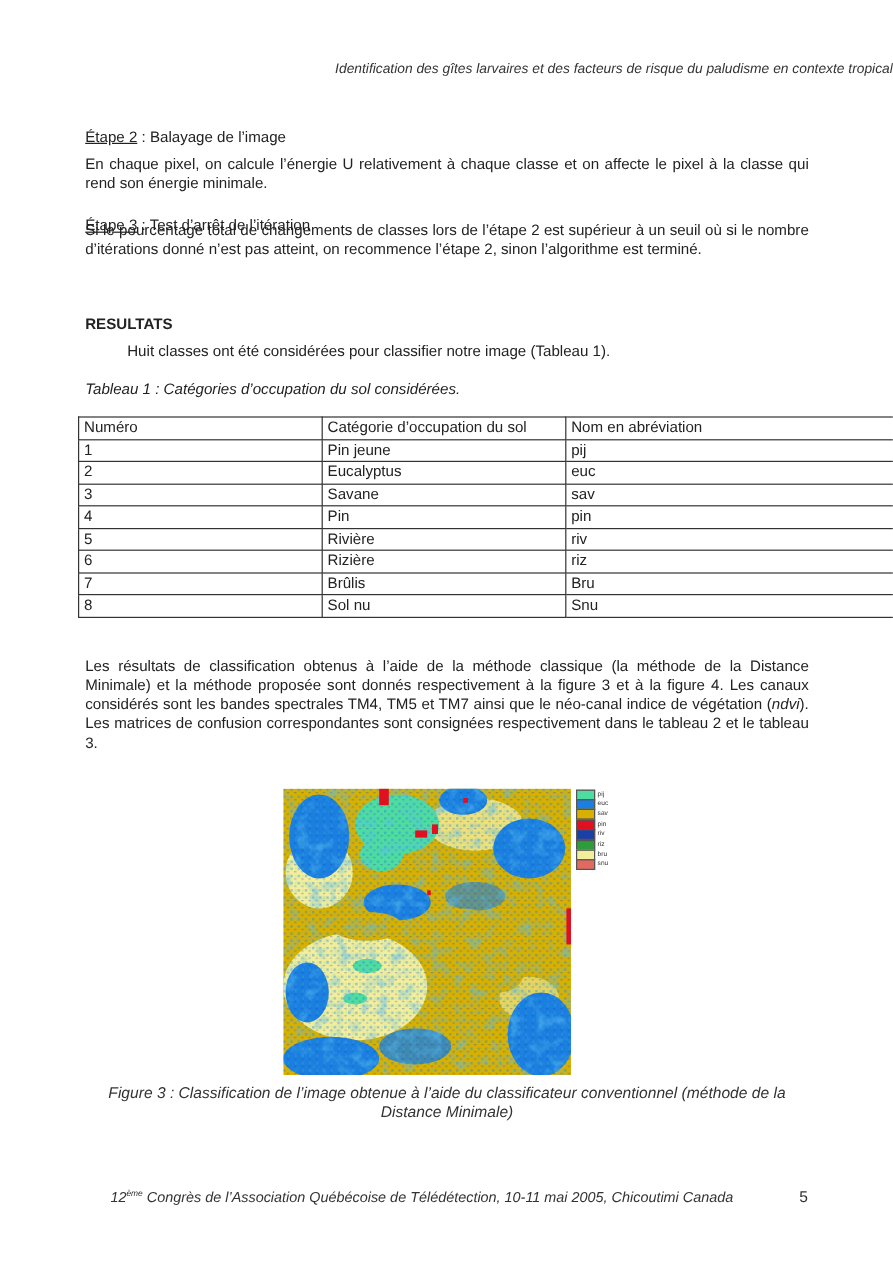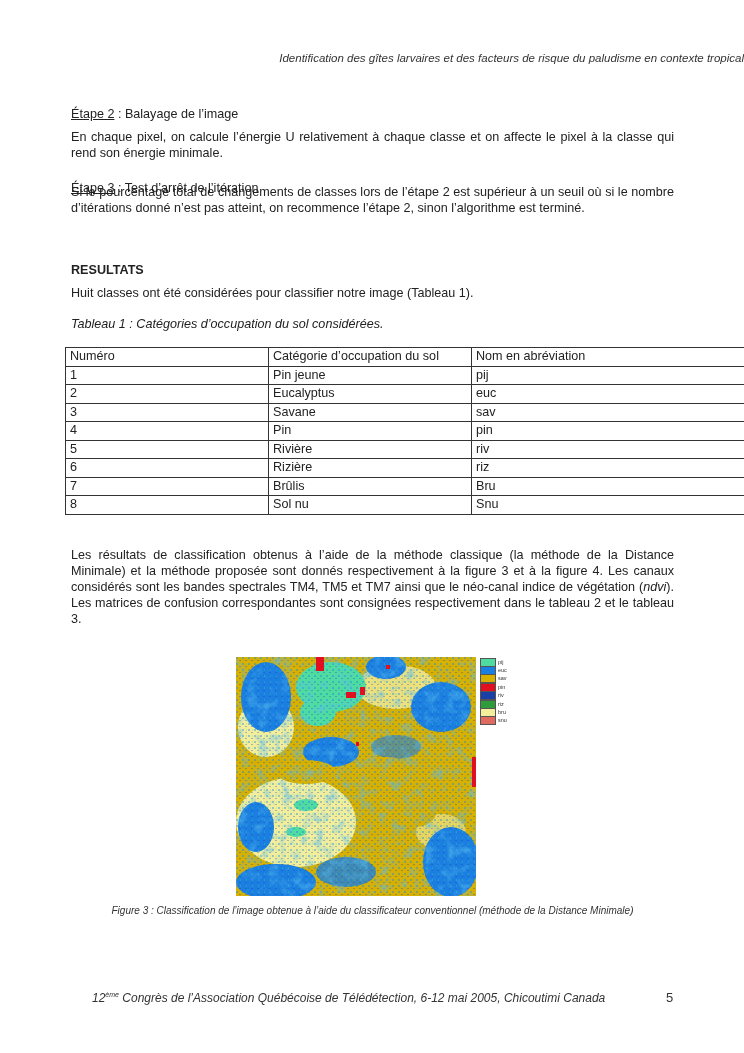--- a/index.html
+++ b/index.html
@@ -14,42 +14,42 @@
   table.t { position: absolute; left: 65px; top: 347px; width: 702px; border-collapse: collapse;
             font-size: 12.6px; color: #222; }
   table.t td { border: 1px solid #333; padding: 0 0 0 4px; height: 17.5px; line-height: 17px; vertical-align: middle; }
   table.t td.c1 { width: 198px; }
   table.t td.c2 { width: 198px; margin-top: 16px; }
   .map { left: 236px; top: 657px; width: 240px; height: 239px; overflow: hidden; }
   .legend { left: 480px; top: 658px; }
   .leg-row { display: flex; align-items: center; height: 8.4px; }
   .sw { width: 14px; height: 7px; border: 0.5px solid #555; margin-right: 2px; }
   .leg-label { font-size: 5.5px; color: #333; line-height: 7px; }
-  .caption { left: 71px; width: 603px; top: 903px; text-align: center; font-size: 10px; line-height: 16px; font-style: italic; color: #333; }
+  .caption { left: 71px; width: 603px; top: 903px; text-align: center; font-size: 13px; line-height: 16px; font-style: italic; color: #333; }
   .footer { left: 92px; top: 991px; font-size: 12px; font-style: italic; color: #333; white-space: nowrap; }
   .footer sup { font-size: 7px; vertical-align: 5px; }
   .pagenum { left: 666px; top: 990px; font-size: 13px; color: #333; }
 </style>
 </head>
 <body>
 
 <div class="abs header">Identification des gîtes larvaires et des facteurs de risque du paludisme en contexte tropical</div>
 
 <div class="abs p" style="top:106px;">
   <span class="u">Étape 2</span><span> : Balayage de l’image</span>
 </div>
 <div class="abs p" style="top:129px;">En chaque pixel, on calcule l’énergie U relativement à chaque classe et on affecte le pixel à la classe qui rend son énergie minimale.</div>
 
 <div class="abs p" style="top:180px;">
   <span class="u">Étape 3</span><span> : Test d’arrêt de l’itération</span>
 </div>
 <div class="abs p" style="top:184px;">Si le pourcentage total de changements de classes lors de l’étape 2 est supérieur à un seuil où si le nombre d’itérations donné n’est pas atteint, on recommence l’étape 2, sinon l’algorithme est terminé.</div>
 
 <div class="abs p bold" style="top:262px;">RESULTATS</div>
-<div class="abs p" style="top:285px;">Huit classes ont été considérées pour classifier notre image (Tableau 1).</div>
+<div class="abs p" style="top:285px;margin-left:35px;">Huit classes ont été considérées pour classifier notre image (Tableau 1).</div>
 <div class="abs p ital" style="top:316px;">Tableau 1 : Catégories d’occupation du sol considérées.</div>
 
 <table class="t">
   <tbody>
     <tr>
       <td class="c1">Numéro</td>
       <td class="c2">Catégorie d’occupation du sol</td>
       <td>Nom en abréviation</td>
     </tr>
     <tr>
@@ -179,14 +179,14 @@
     <span class="leg-label">bru</span>
   </div>
   <div class="leg-row">
     <div class="sw" style="background:#e06a60"></div>
     <span class="leg-label">snu</span>
   </div>
 </div>
 
 <div class="abs caption">Figure 3 : Classification de l’image obtenue à l’aide du classificateur conventionnel (méthode de la Distance Minimale)</div>
 
-<div class="abs footer"><span>12</span><sup>ème</sup><span> Congrès de l’Association Québécoise de Télédétection, 6-12 mai 2005, Chicoutimi Canada</span></div>
+<div class="abs footer"><span>12</span><sup>ème</sup><span> Congrès de l’Association Québécoise de Télédétection, 10-11 mai 2005, Chicoutimi Canada</span></div>
 <div class="abs pagenum">5</div>
 
 </body></html>

